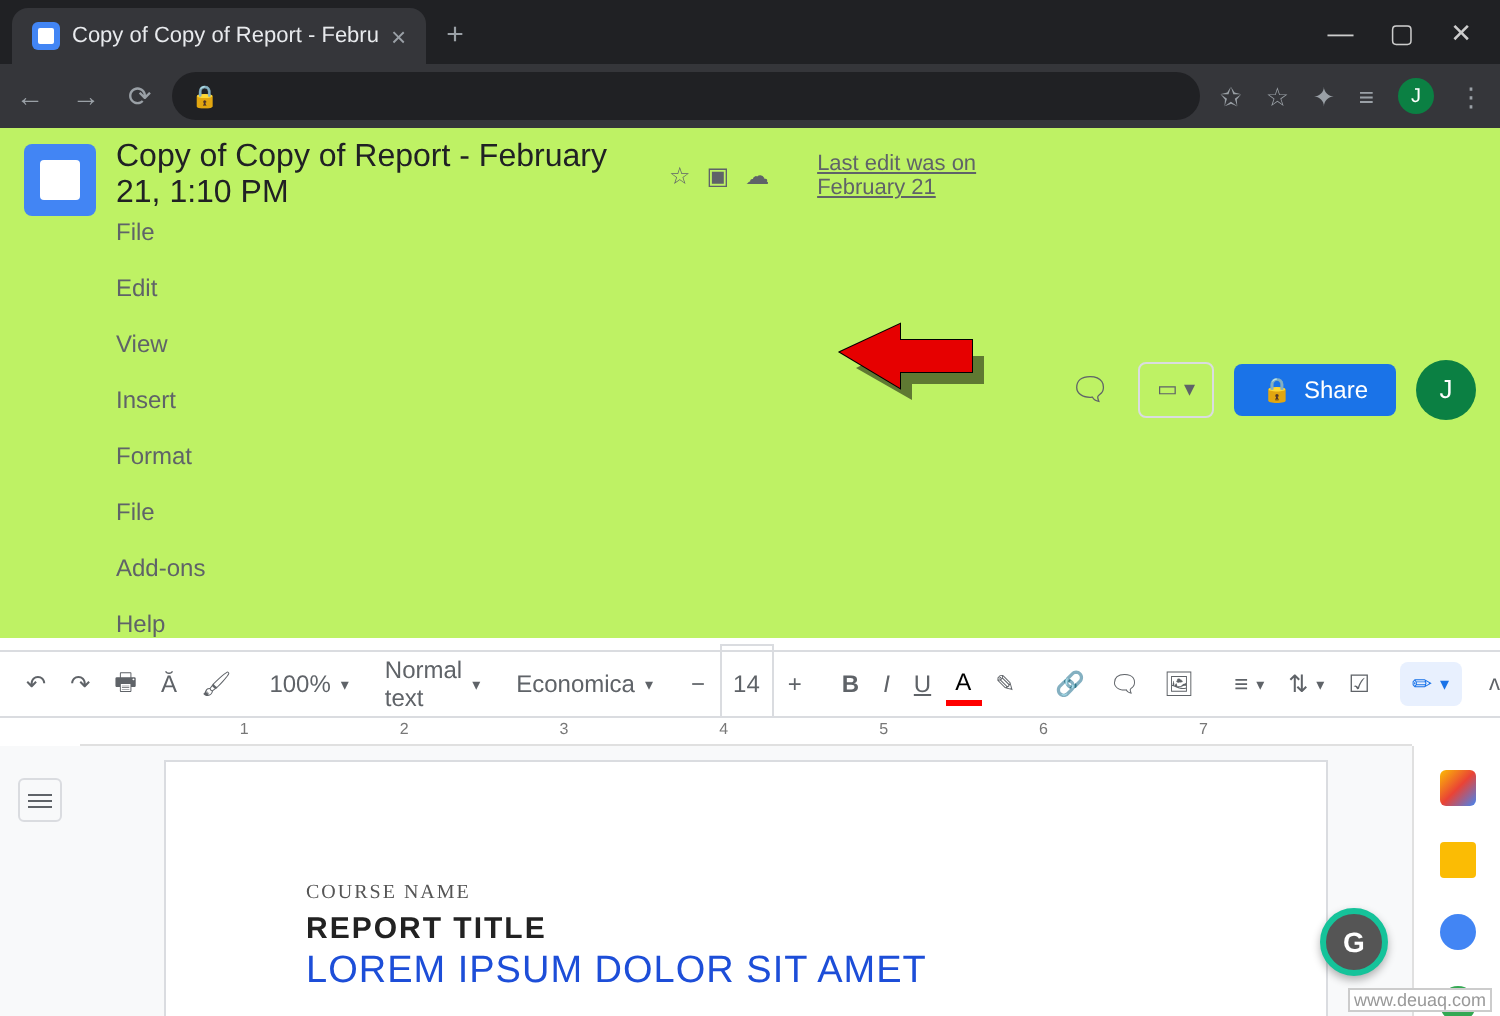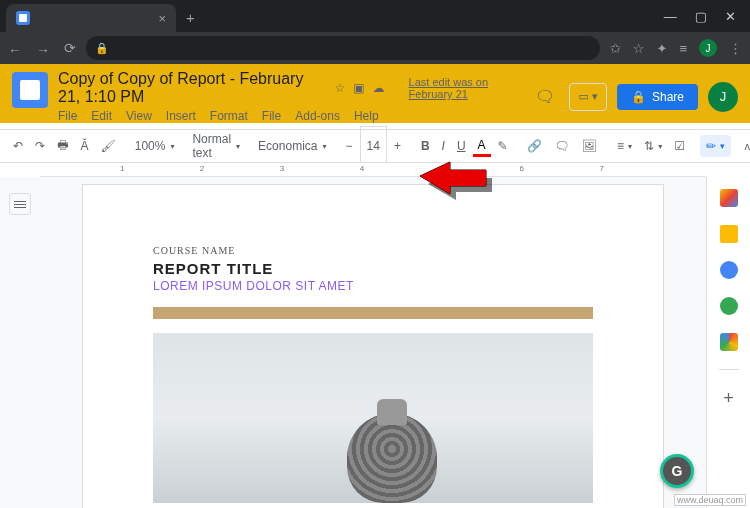--- a/index.html
+++ b/index.html
@@ -14,29 +14,29 @@
 .newtab { color:#9aa0a6; font-size:15px; padding:0 10px 6px; }
 .wc { margin-left:auto; color:#ccc; display:flex; gap:18px; padding:0 8px 8px; font-size:13px; }
 
 .chrome-url { background:#35363a; height:32px; display:flex; align-items:center; padding:0 8px; gap:10px; }
 .nav-icons { display:flex; gap:14px; color:#9aa0a6; font-size:14px; }
 .url-bar { flex:1; background:#202124; border-radius:14px; height:24px; display:flex; align-items:center; padding:0 10px; color:#9aa0a6; font-size:11px; gap:6px; }
 .url-icons { display:flex; gap:12px; color:#9aa0a6; font-size:13px; align-items:center; }
 .avatar-sm { width:18px; height:18px; border-radius:50%; background:#0b8043; color:#fff; font-size:10px; display:flex; align-items:center; justify-content:center; }
 
 
-.docs-hdr { background:#eab308; padding:6px 12px 0; display:flex; gap:10px; }
+.docs-hdr { background:#bef264; padding:6px 12px 0; display:flex; gap:10px; }
 .docs-logo { width:36px; height:36px; background:#4285f4; border-radius:4px; position:relative; margin-top:2px; }
 .docs-logo::after { content:""; position:absolute; left:8px; top:8px; right:8px; bottom:8px; background:#fff; border-radius:2px; }
 .docs-logo::before { content:""; position:absolute; left:11px; right:11px; top:12px; height:2px; background:#4285f4; box-shadow:0 4px 0 #4285f4, 0 8px 0 #4285f4; }
 .title-row { display:flex; align-items:center; gap:10px; }
 .doc-title { font-size:16px; color:#202124; }
 .title-icons { color:#5f6368; font-size:12px; display:flex; gap:8px; }
 .last-edit { font-size:11px; color:#5f6368; text-decoration:underline; margin-left:14px; }
-.menu-row { display:flex; gap:14px; font-size:12px; color:#5f6368; margin-top:3px; }
+.menu-row { display:flex; gap:14px; font-size:12px; color:#5f6368; margin-top:3px;flex-direction:column; }
 .hdr-right { margin-left:auto; display:flex; align-items:center; gap:10px; }
 .hdr-btn { width:28px; height:28px; display:flex; align-items:center; justify-content:center; color:#5f6368; }
 .present { width:38px; height:28px; border:1px solid #dadce0; border-radius:4px; display:flex; align-items:center; justify-content:center; font-size:11px; color:#5f6368; }
 .share { background:#1a73e8; color:#fff; border-radius:4px; padding:6px 14px; font-size:12px; font-weight:500; display:flex; gap:6px; align-items:center; }
 .avatar-lg { width:30px; height:30px; border-radius:50%; background:#0b8043; color:#fff; display:flex; align-items:center; justify-content:center; font-size:13px; }
 
 
 .toolbar { border-top:1px solid #dadce0; border-bottom:1px solid #dadce0; height:34px; display:flex; align-items:center; padding:0 8px; gap:2px; margin-top:6px; font-size:12px; color:#5f6368; }
 .tb { padding:4px 5px; display:flex; align-items:center; gap:2px; font-size:12px; }
 .sep { width:1px; height:18px; background:#dadce0; margin:0 3px; }
@@ -48,21 +48,21 @@
 .ruler .mark { position:absolute; top:1px; }
 
 
 .canvas-area { display:flex; background:#f8f9fa; height:calc(508px - 32px - 32px - 50px - 34px - 14px); }
 .left-gutter { width:40px; padding-top:16px; display:flex; justify-content:center; }
 .outline-btn { width:22px; height:22px; border:1px solid #dadce0; border-radius:3px; display:flex; flex-direction:column; justify-content:center; gap:2px; padding:4px; }
 .outline-btn div { height:1px; background:#5f6368; }
 .page { background:#fff; width:580px; margin:8px auto 0; box-shadow:0 0 0 1px #dadce0; padding:60px 70px 0; position:relative; height:400px; }
 .course { font-size:10px; letter-spacing:1px; color:#555; font-family:Georgia,serif; font-variant:small-caps; }
 .rtitle { font-size:15px; letter-spacing:1px; font-weight:600; color:#222; margin-top:4px; font-family:'Arial Black',sans-serif; }
-.rsub { font-size:12px; letter-spacing:0.5px; color:#8b5cf6; margin-top:2px; font-weight:300; }
+.rsub { font-size:19px; letter-spacing:0.5px; color:#1d4ed8; margin-top:2px; font-weight:300; }
 .bar { height:12px; background:#c5a572; margin-top:14px; }
 .photo { height:170px; background:linear-gradient(#dfe4e6 0%, #e8ecee 50%, #c9d0d3 100%); margin-top:14px; position:relative; overflow:hidden; }
 .hat { position:absolute; left:44%; bottom:0; width:90px; height:90px; border-radius:50% 50% 40% 40%; background:repeating-radial-gradient(circle at 50% 40%, #888 0 4px, #666 4px 8px); }
 .hat::after { content:""; position:absolute; top:-14px; left:30px; width:30px; height:26px; background:#999; border-radius:6px 6px 3px 3px; }
 
 
 .side-panel { width:44px; background:#fff; border-left:1px solid #e0e0e0; display:flex; flex-direction:column; align-items:center; gap:18px; padding-top:12px; }
 .side-ic { width:18px; height:18px; border-radius:3px; }
 
 
@@ -77,20 +77,21 @@
 
 .pen { background:#e8f0fe; border-radius:4px; padding:4px 6px; margin-left:auto; display:flex; gap:4px; align-items:center; color:#1a73e8; }
 .chev { font-size:11px; color:#5f6368; padding:0 4px; }
 </style>
 </head>
 <body>
 
 <div class="chrome-top">
   <div class="tab">
     <div class="favicon"></div>
+    <span>Copy of Copy of Report - Febru</span>
     <span class="x">×</span>
   </div>
   <div class="newtab">+</div>
   <div class="wc">
     <span>—</span>
     <span>▢</span>
     <span>✕</span>
   </div>
 </div>
 

